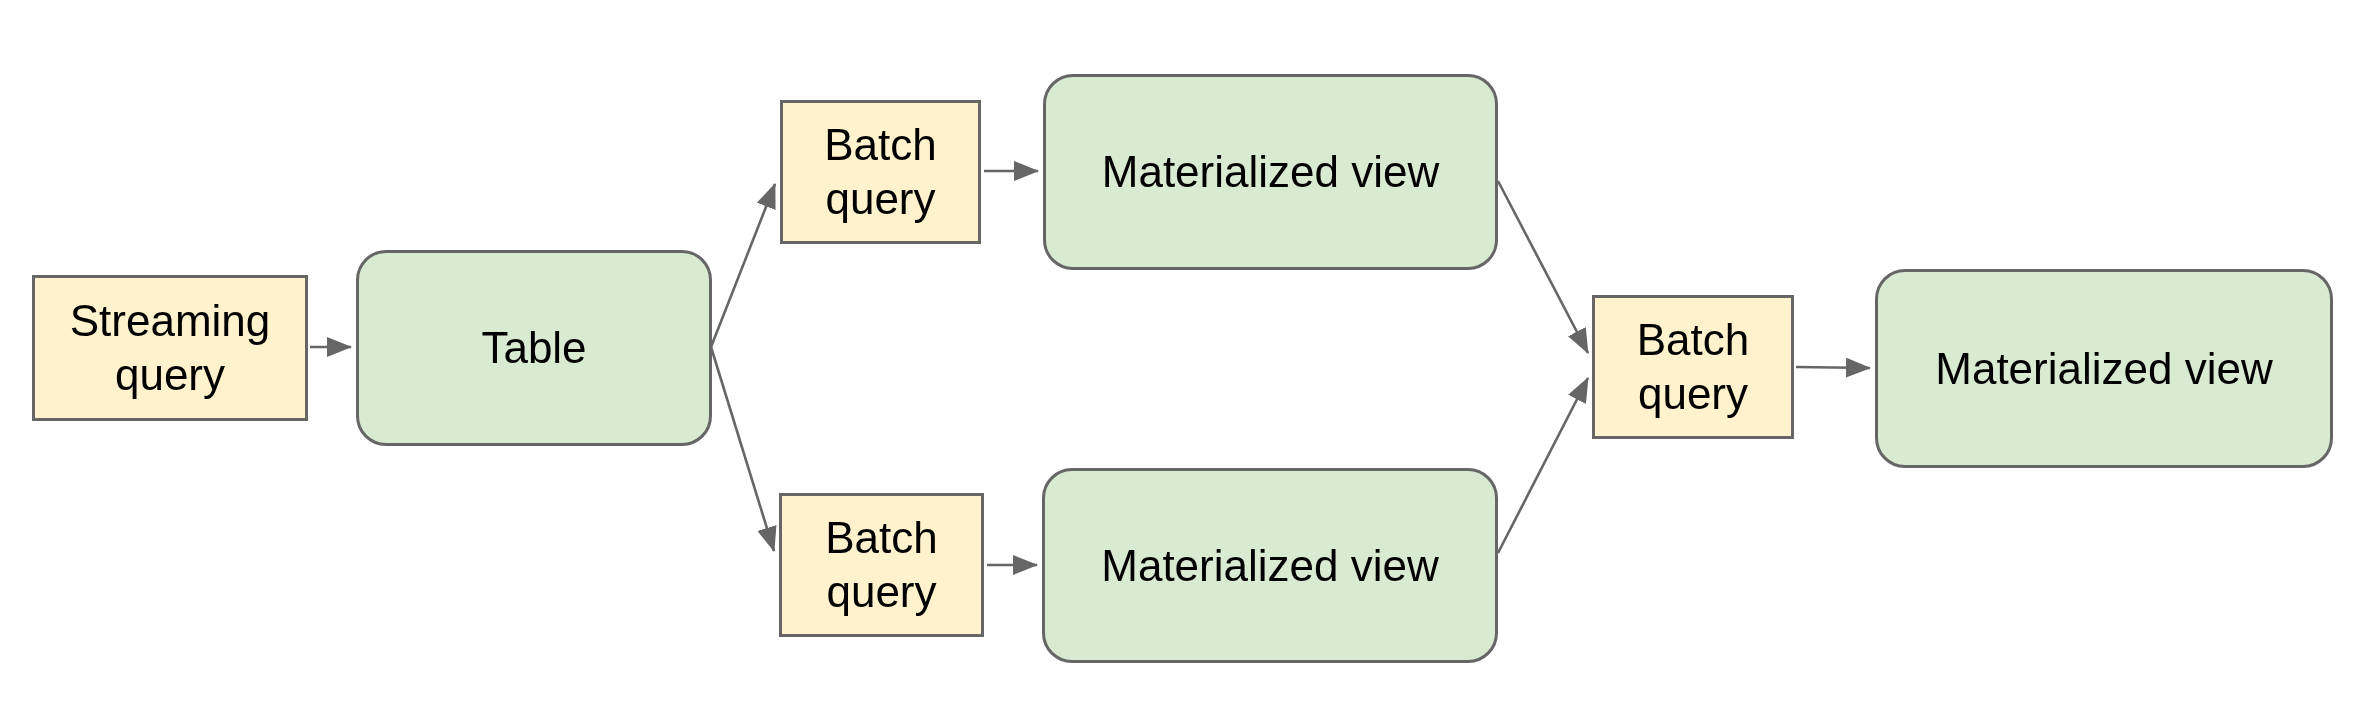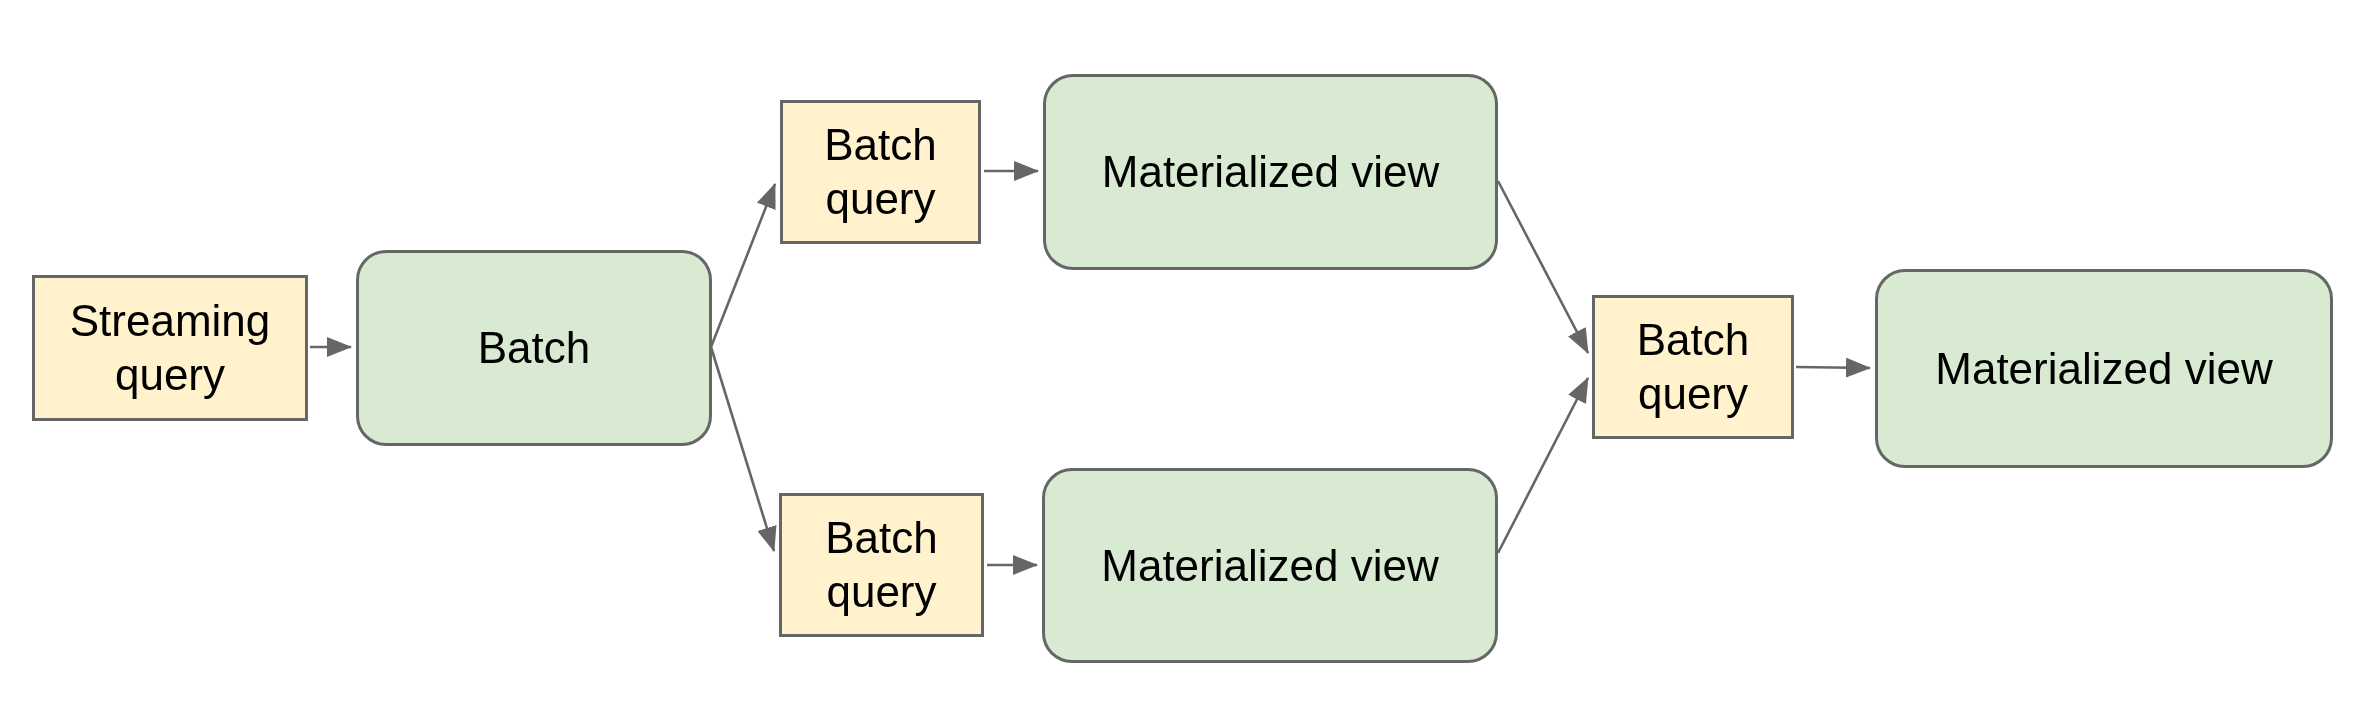--- a/index.html
+++ b/index.html
@@ -52,21 +52,21 @@
       <line x1="984" y1="171" x2="1038" y2="171" marker-end="url(#arrow)"></line>
       <line x1="987" y1="565" x2="1037" y2="565" marker-end="url(#arrow)"></line>
       <line x1="1498" y1="181" x2="1588" y2="353" marker-end="url(#arrow)"></line>
       <line x1="1498" y1="553" x2="1588" y2="378" marker-end="url(#arrow)"></line>
       <line x1="1796" y1="367" x2="1870" y2="368" marker-end="url(#arrow)"></line>
     </g>
   </svg>
 
   <div class="node shape-rect" style="left: 32px; top: 275px; width: 276px; height: 146px; background: rgb(255, 242, 204); border-color: rgb(102, 102, 102);">Streaming query</div>
 
-  <div class="node shape-rounded" style="left: 356px; top: 250px; width: 356px; height: 196px; background: rgb(217, 234, 211); border-color: rgb(102, 102, 102);">Batch</div>
+  <div class="node shape-rounded" style="left: 356px; top: 250px; width: 356px; height: 196px; background: rgb(217, 234, 211); border-color: rgb(102, 102, 102);">Table</div>
 
   <div class="node shape-rect" style="left: 780px; top: 100px; width: 201px; height: 144px; background: rgb(255, 242, 204); border-color: rgb(102, 102, 102);">Batch query</div>
 
   <div class="node shape-rounded" style="left: 1043px; top: 74px; width: 455px; height: 196px; background: rgb(217, 234, 211); border-color: rgb(102, 102, 102);">Materialized view</div>
 
   <div class="node shape-rect" style="left: 779px; top: 493px; width: 205px; height: 144px; background: rgb(255, 242, 204); border-color: rgb(102, 102, 102);">Batch query</div>
 
   <div class="node shape-rounded" style="left: 1042px; top: 468px; width: 456px; height: 195px; background: rgb(217, 234, 211); border-color: rgb(102, 102, 102);">Materialized view</div>
 
   <div class="node shape-rect" style="left: 1592px; top: 295px; width: 202px; height: 144px; background: rgb(255, 242, 204); border-color: rgb(102, 102, 102);">Batch query</div>

